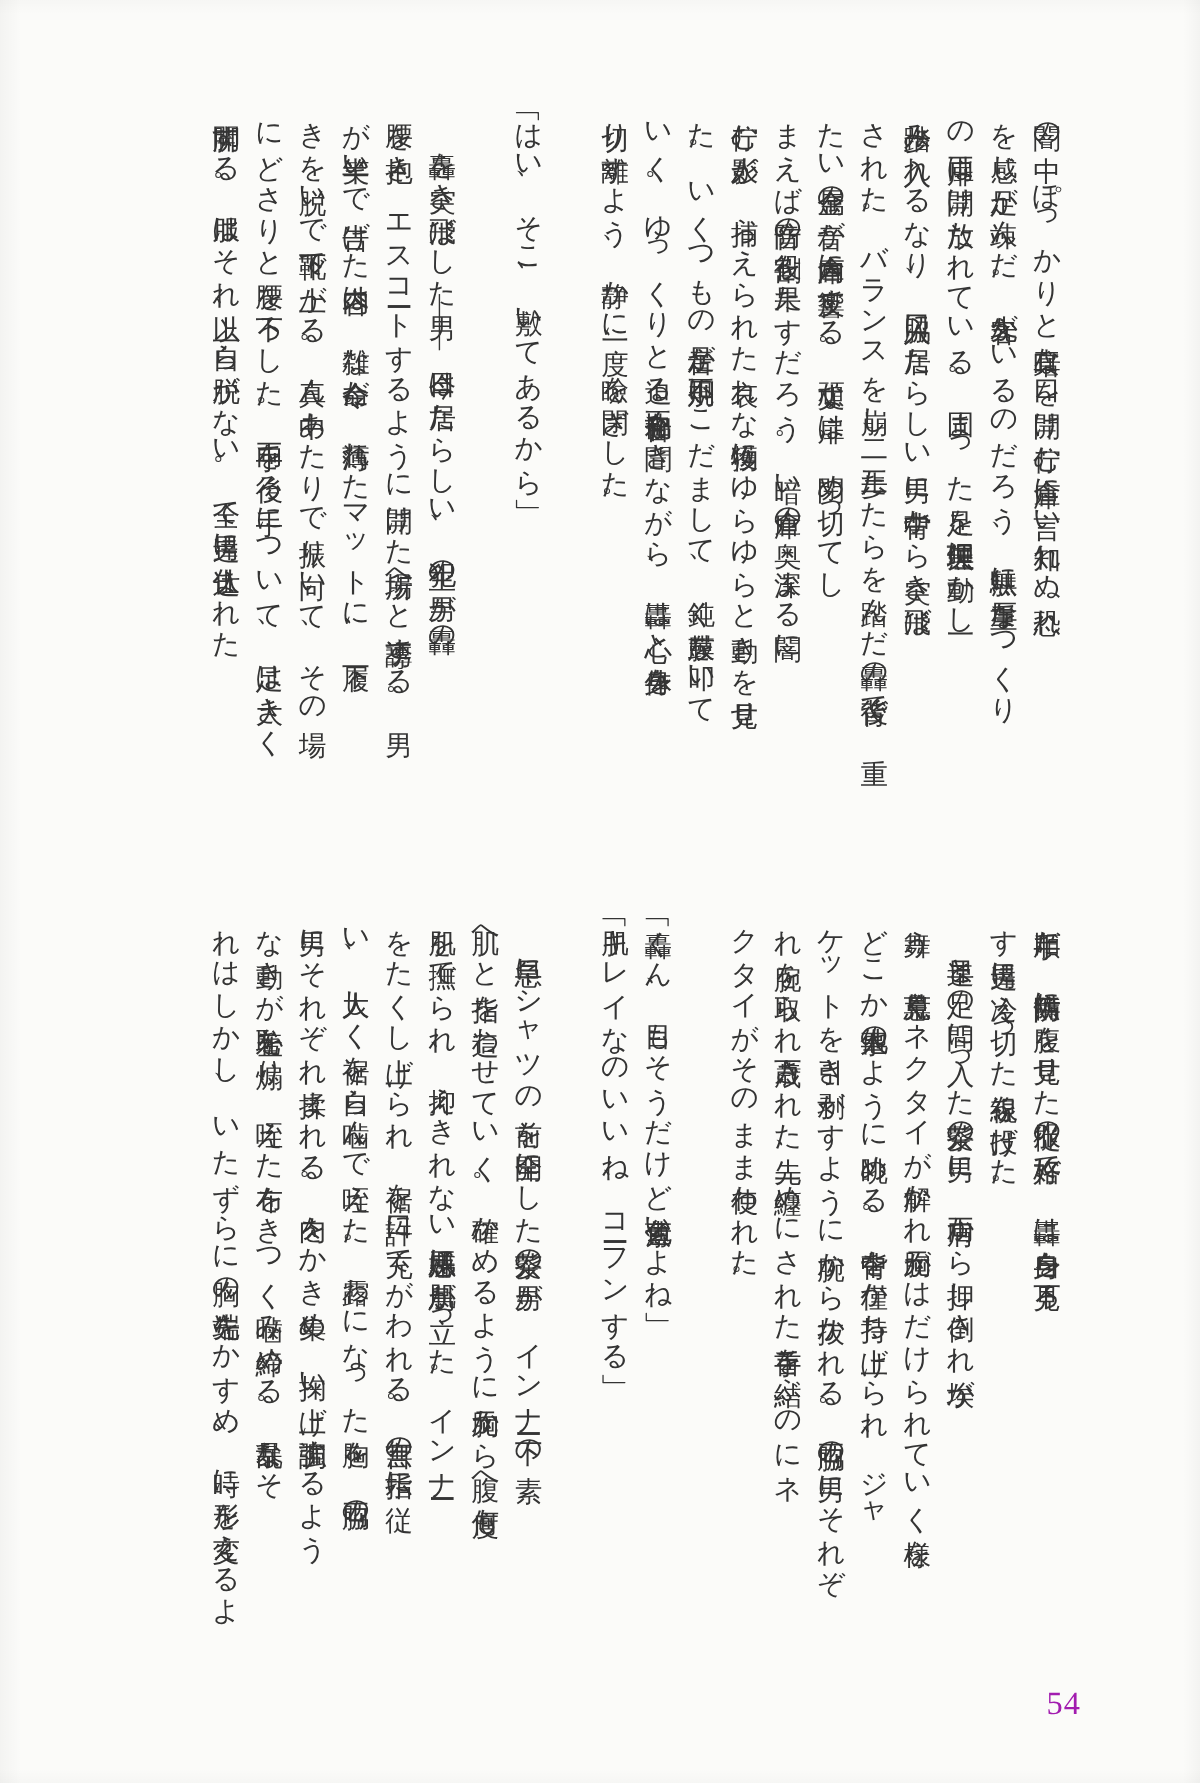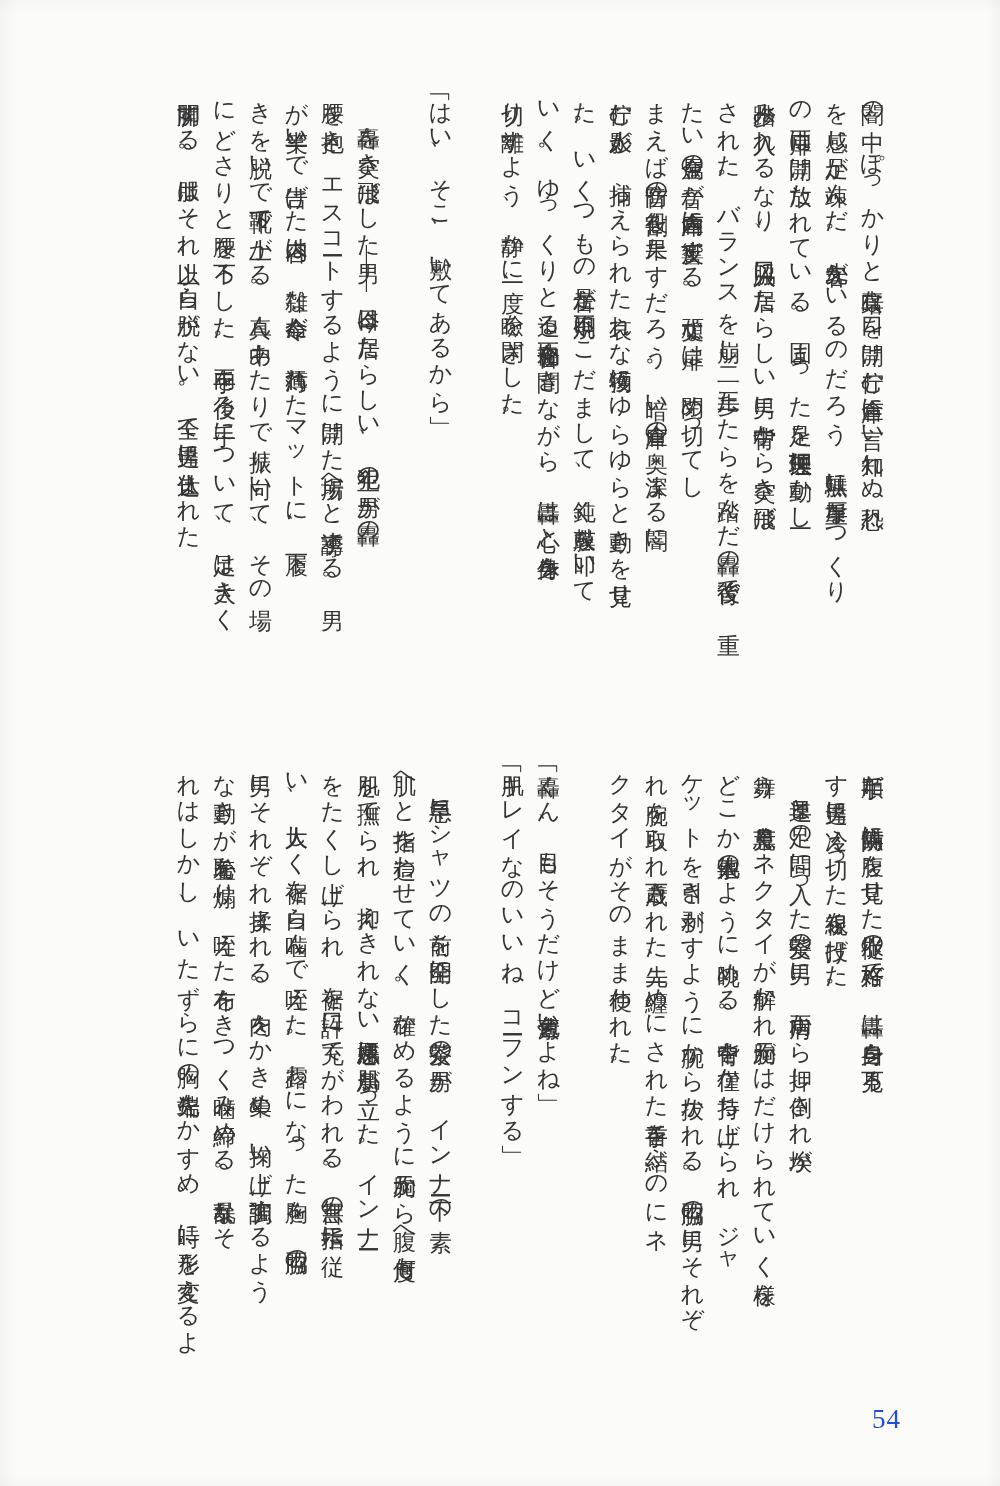--- a/index.html
+++ b/index.html
@@ -41,21 +41,21 @@
     letter-spacing: 0.5px;
     line-height: 36px;
     white-space: nowrap;
     overflow: visible;
   }
   .page-number {
     position: absolute;
     left: 872px;
     top: 1404px;
     font-size: 27px;
-    color: #1d4ed8;
+    color: #a21caf;
     letter-spacing: 1px;
   }
 </style>
 </head>
 <body>
 
 <div class="paper-shade"></div>
 
 <div class="vblock top">
   <div class="col">闇の中、ぽっかりと真暗な口を開け佇む倉庫に言い知れぬ恐れ</div>

